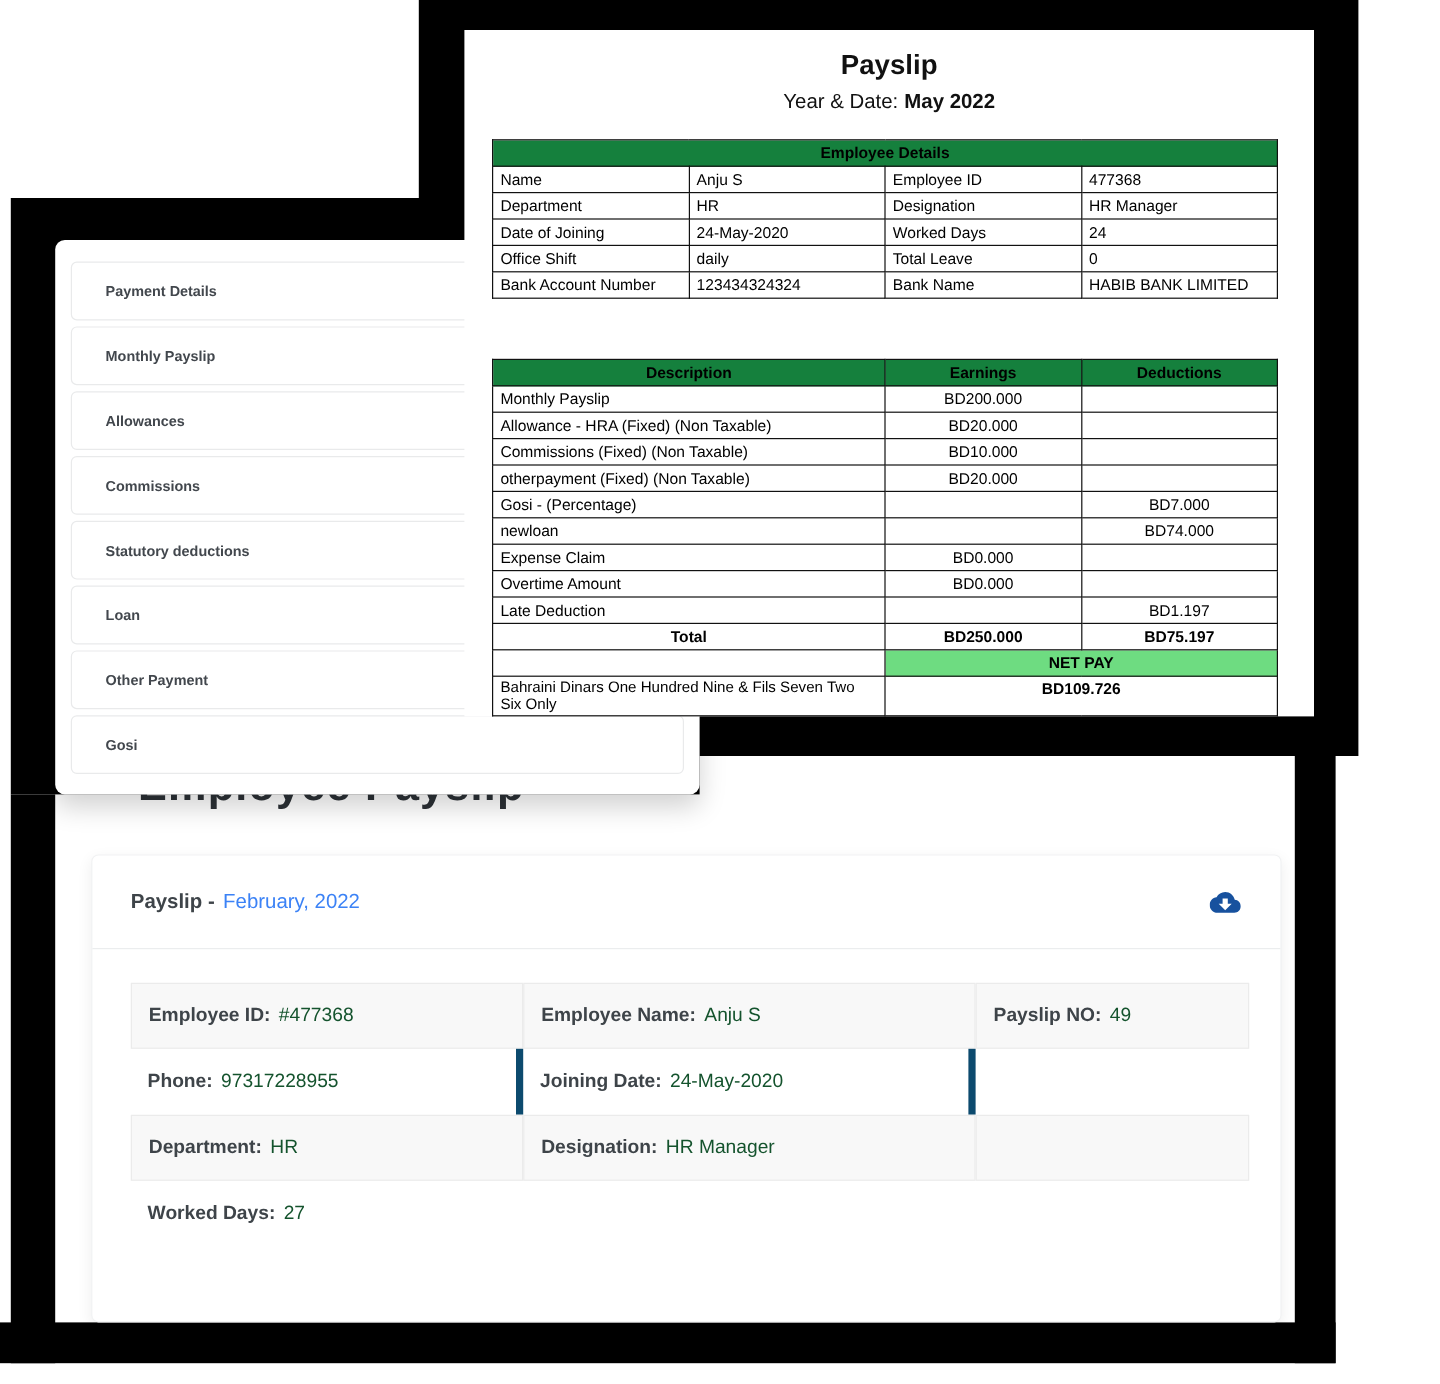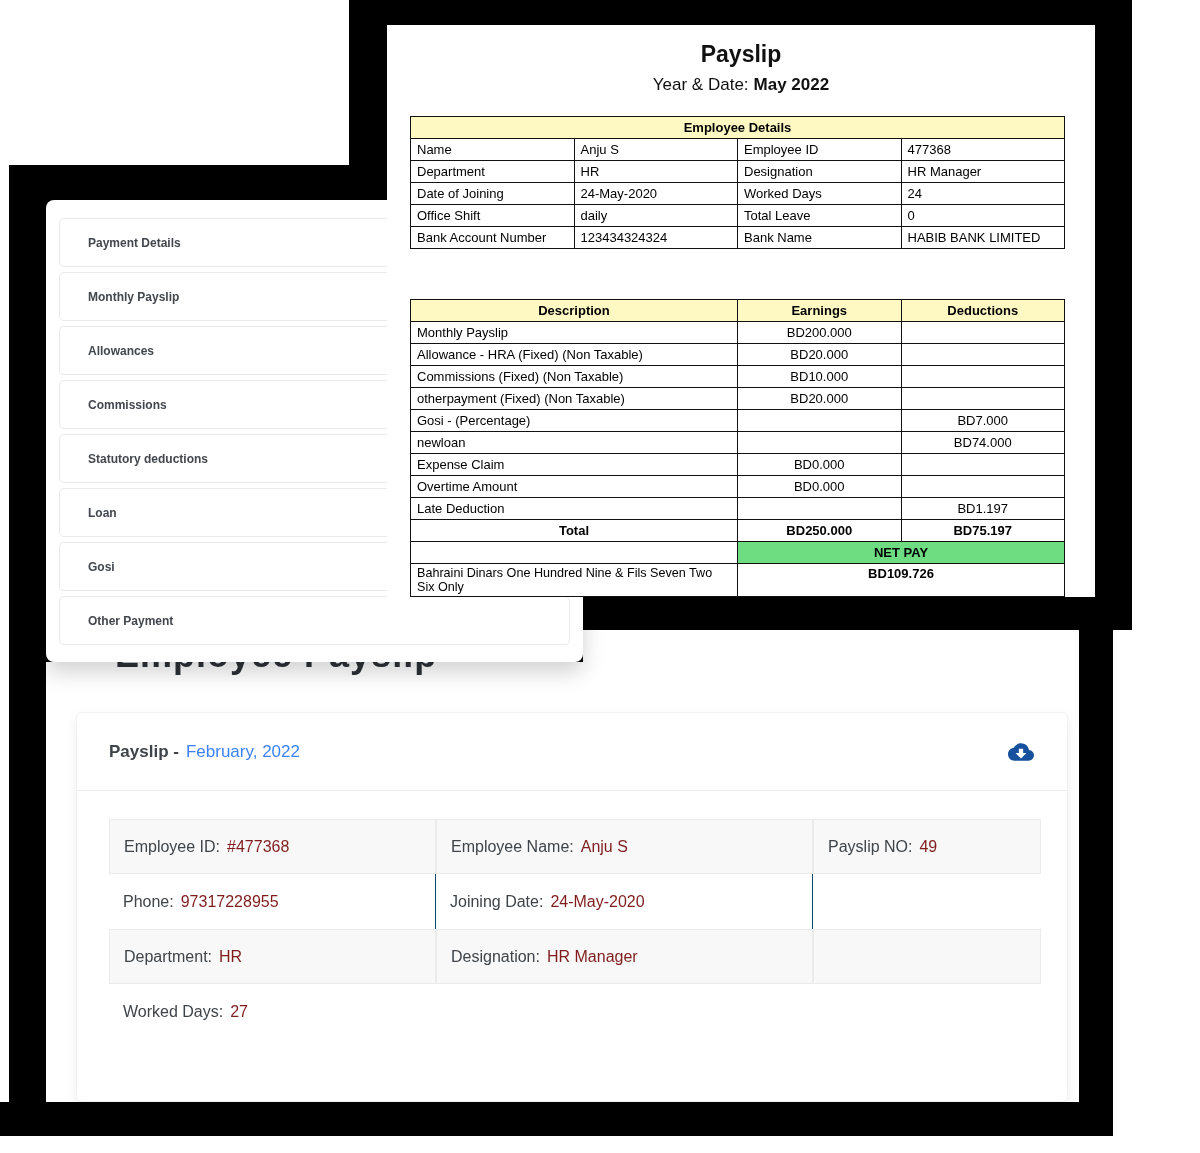--- a/index.html
+++ b/index.html
@@ -30,21 +30,21 @@
   
   .top-card { position:absolute; left:387px; top:25px; width:708px; height:572px;
     background:#fff; z-index:4; font-family:Liberation Sans, sans-serif; }
   .doc-title { text-align:center; margin-top:16px; font-size:23px; font-weight:bold; color:#111; }
   .doc-sub { text-align:center; margin-top:7px; font-size:17px; color:#111; }
   .doc-sub .lbl { margin-right:5px; }
   .doc-sub b { font-weight:bold; }
   table.doc-table { border-collapse:collapse; width:655px; margin:21px 0 0 23px;
     font-size:13px; color:#000; table-layout:fixed; }
   table.doc-table td, table.doc-table th { border:1.6px solid #111; padding:2px 6px; height:22px; }
-  table.doc-table th { background:#fef9c3; font-weight:bold; text-align:center; }
+  table.doc-table th { background:#15803d; font-weight:bold; text-align:center; }
   table.breakdown { margin-top:50px;border-radius:30px; }
   td.cell-l { text-align:left; }
   td.cell-c { text-align:center; }
   td.bold   { font-weight:bold; }
   td.green  { background:#6edc81; font-weight:bold; text-align:center; }
   td.words  { text-align:left; font-size:12.6px; padding:3px 4px; }
 
   
   .bottom-card { position:absolute; left:76px; top:712px; width:992px; height:390px;
     background:#fff; border:1px solid #f1f2f3; border-radius:6px; z-index:3;
@@ -53,45 +53,45 @@
     border-bottom:1px solid #ebedee; }
   .bc-title { font-size:17px; }
   .bc-title .strong { font-weight:bold; color:#3e4449; margin-right:7px; }
   .bc-title .period { color:#3b82f6; }
   .bc-download { margin-left:auto; width:28px; height:28px; border:none; background:transparent;
     cursor:pointer; display:flex; align-items:center; justify-content:center; }
   .bc-download svg { width:26px; height:26px; fill:#17519e; }
   .bc-grid { display:grid; grid-template-columns:327px 377px 228px;
     grid-auto-rows:55px; margin:28px 0 0 32px; width:932px; }
   .bc-cell { display:flex; align-items:center; padding-left:14px; font-size:16px; }
-  .bc-cell .lbl { font-weight:normal; color:#3e4449; margin-right:7px; white-space:nowrap; }
-  .bc-cell .val { color:#7f1d1d; white-space:nowrap;text-align:center; }
+  .bc-cell .lbl { font-weight:bold; color:#3e4449; margin-right:7px; white-space:nowrap; }
+  .bc-cell .val { color:#14532d; white-space:nowrap;text-align:center; }
   .bc-cell.striped { background:#f8f8f8; border:1px solid #ebebeb; }
-  .bc-cell.vline { border-right:1px solid #0c4a6e; }
+  .bc-cell.vline { border-right:6px solid #0c4a6e; }
 </style>
 </head>
 <body>
 
 <div class="blk" id="blk-a"></div>
 <div class="blk" id="blk-b"></div>
 <div class="blk" id="blk-b2"></div>
 <div class="blk" id="blk-c1"></div>
 <div class="blk" id="blk-c2"></div>
 
 <div class="bg-heading">Employee Payslip</div>
 
 <div class="sidebar-card">
   <div class="side-item">Payment Details</div>
   <div class="side-item">Monthly Payslip</div>
   <div class="side-item">Allowances</div>
   <div class="side-item">Commissions</div>
   <div class="side-item">Statutory deductions</div>
   <div class="side-item">Loan</div>
+  <div class="side-item">Other Payment</div>
   <div class="side-item">Gosi</div>
-  <div class="side-item">Other Payment</div>
 </div>
 
 <div class="top-card">
   <div class="doc-title">Payslip</div>
   <div class="doc-sub">
     <span class="lbl">Year &amp; Date:</span><b>May 2022</b>
   </div>
 
   <table class="doc-table">
     <tbody>

